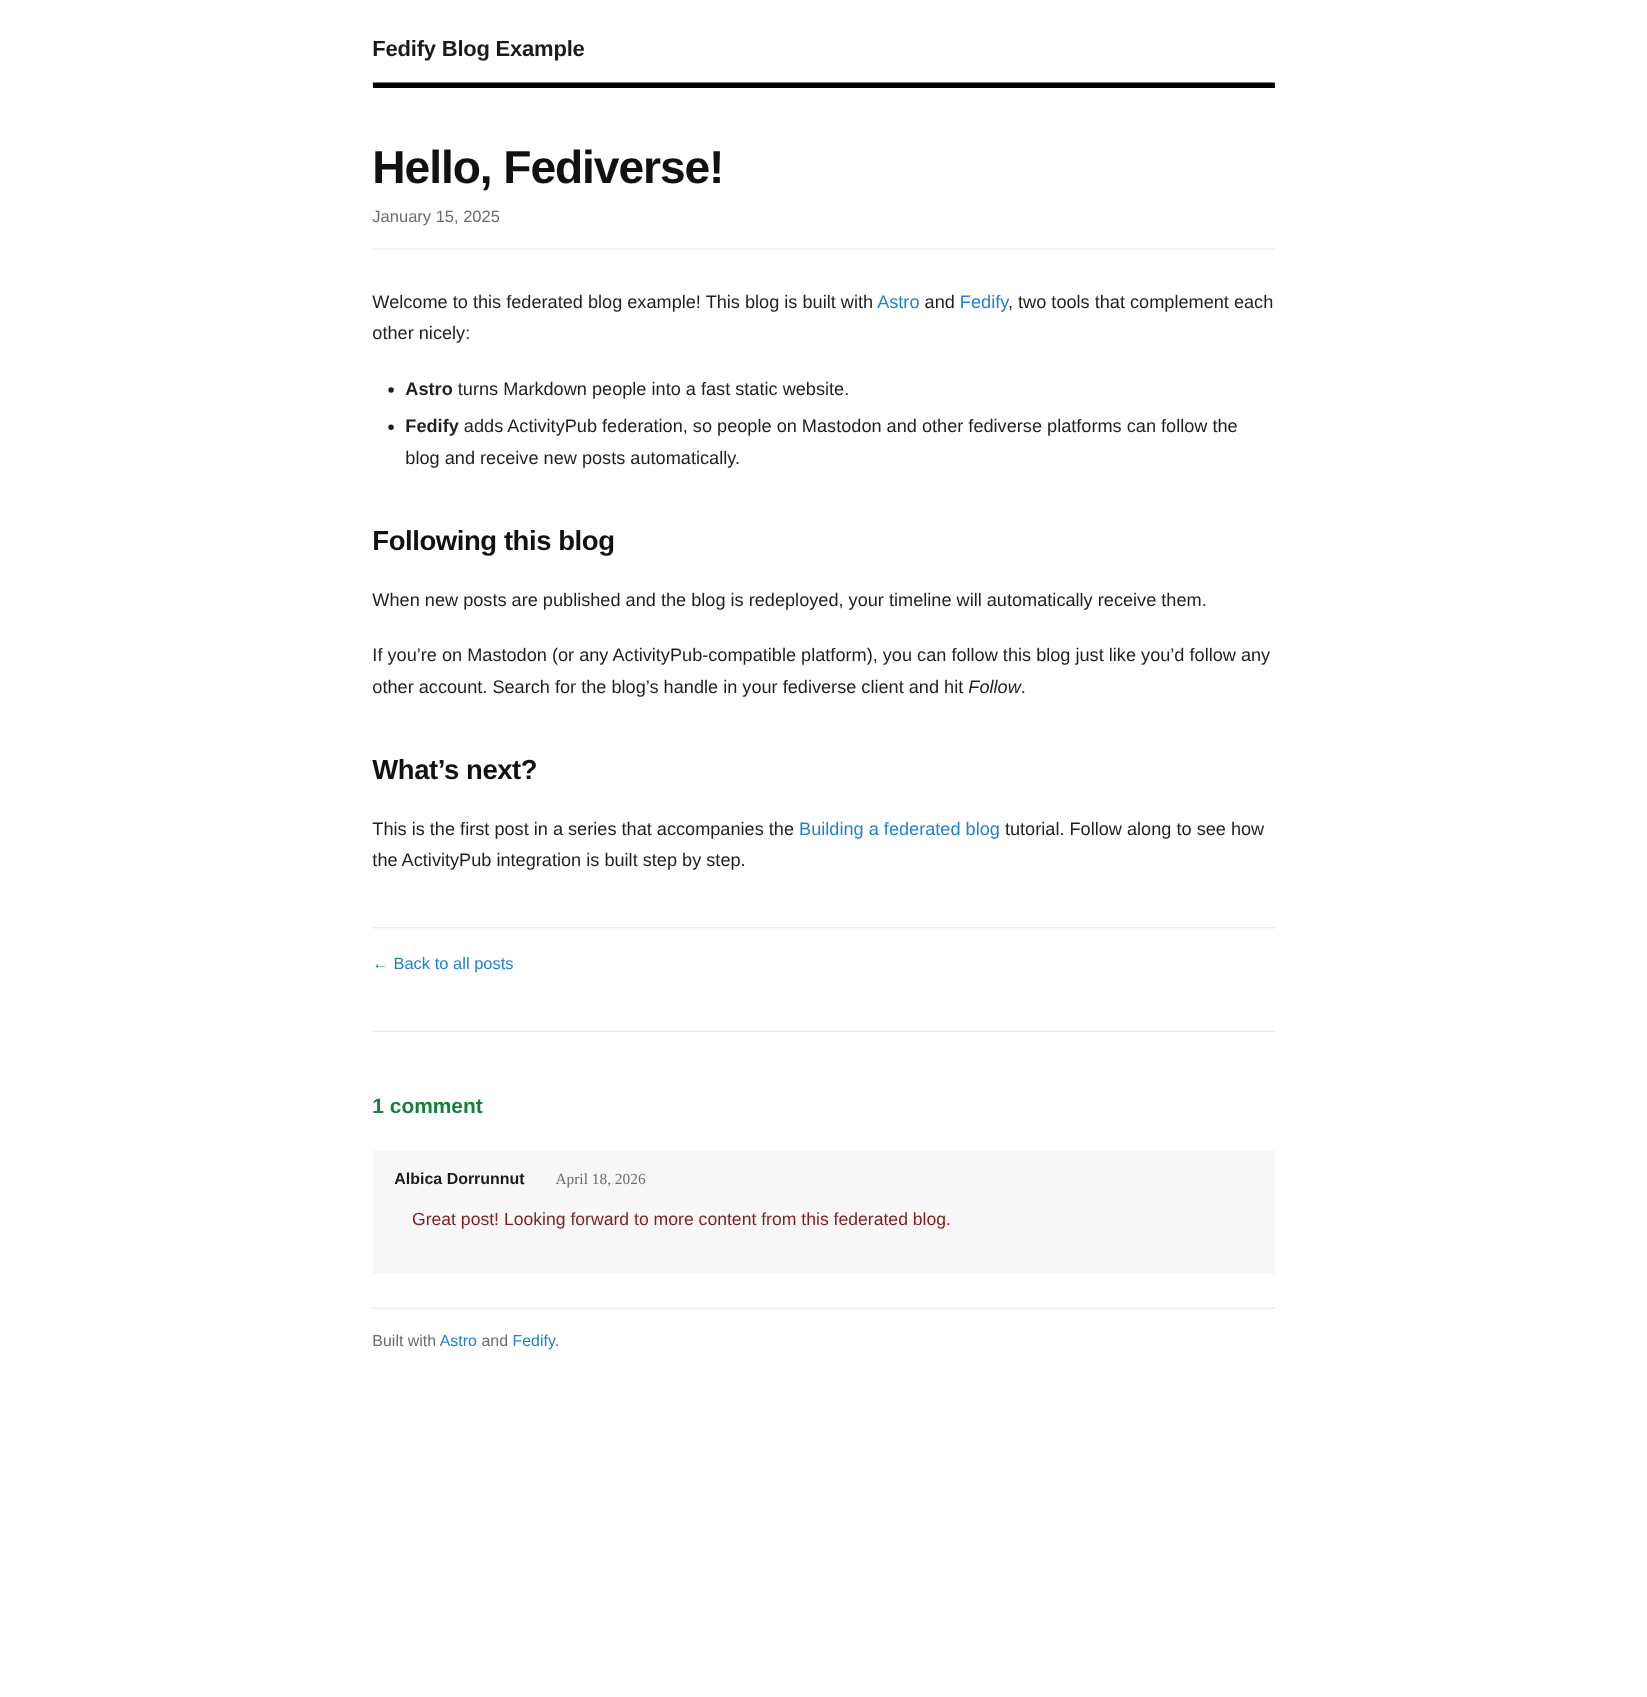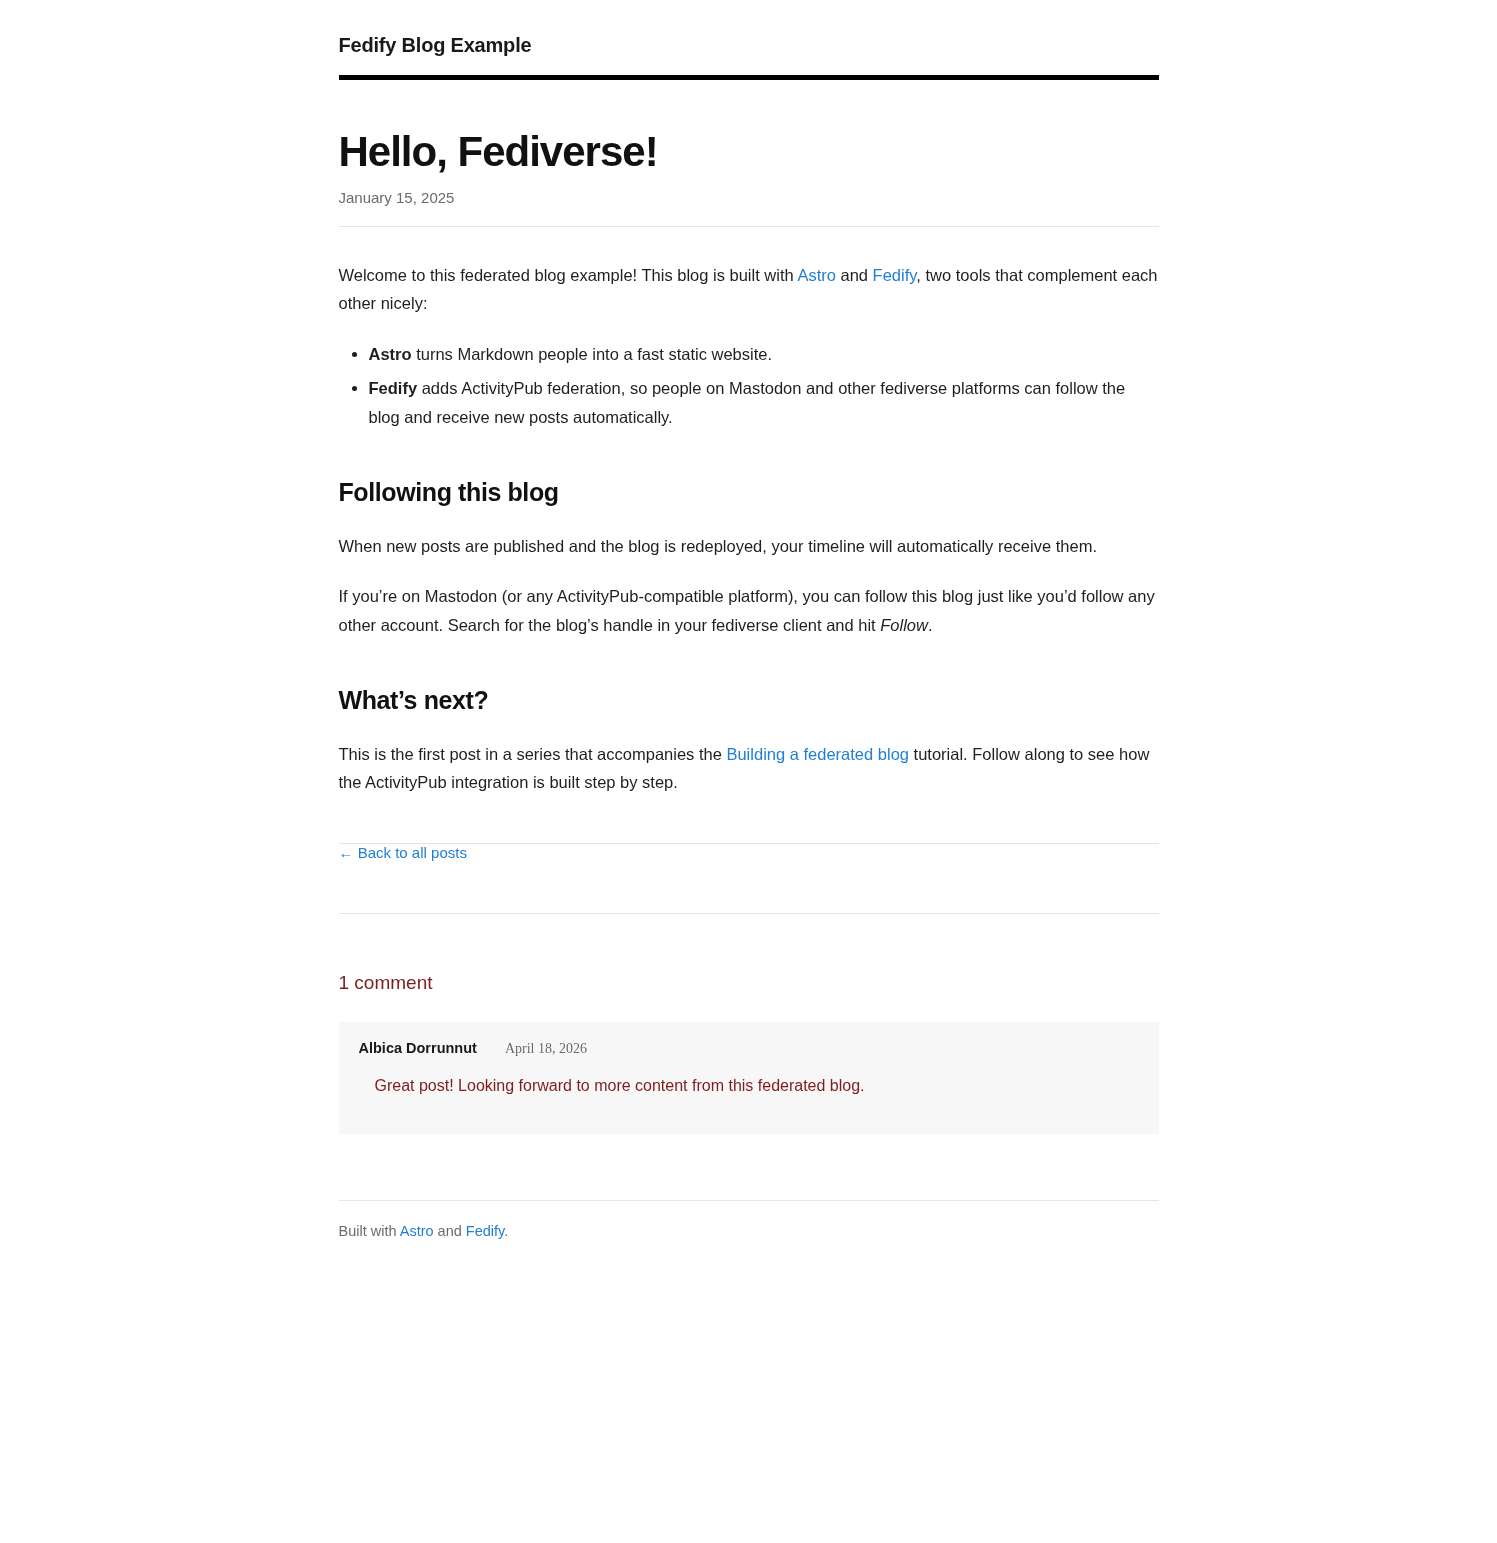--- a/index.html
+++ b/index.html
@@ -76,35 +76,36 @@
   }
   a {
     color: #1f7fd4;
     text-decoration: none;
   }
   strong { font-weight: 700; }
   em { font-style: italic; }
   
   .post-nav {
     margin-top: 46px;
+    padding-top: 24px;
     border-top: 1px solid #e6e6e6;
     font-size: 15px;
   }
   .back-link { display: inline-block; }
   
   .comments-section {
     margin-top: 52px;
     padding-top: 58px;
     border-top: 1px solid #e6e6e6;
   }
   .comments-title {
     font-size: 19px;
-    font-weight: 400;
+    font-weight: 700;
     margin: 0 0 28px 0;
-    color: #7f1d1d;
+    color: #15803d;
   }
   .comment {
     background: #f7f7f7;
     padding: 18px 20px 20px 20px;
     margin-bottom: 14px;
   }
   .comment-meta {
     margin-bottom: 10px;
     display: flex;
     align-items: baseline;
@@ -121,21 +122,21 @@
     font-family: Liberation Serif, serif;
   }
   .comment-text {
     font-size: 16px;
     line-height: 1.6;
     color: #7f1d1d;
     margin: 16px;
   }
   
   .site-footer {
-    margin-top: 66px;
+    margin-top: 31px;
     padding-top: 22px;
     padding-bottom: 40px;
     border-top: 1px solid #e6e6e6;
     font-size: 14.5px;
     color: #6b6b6b;
   }
 </style>
 </head>
 <body>
 

